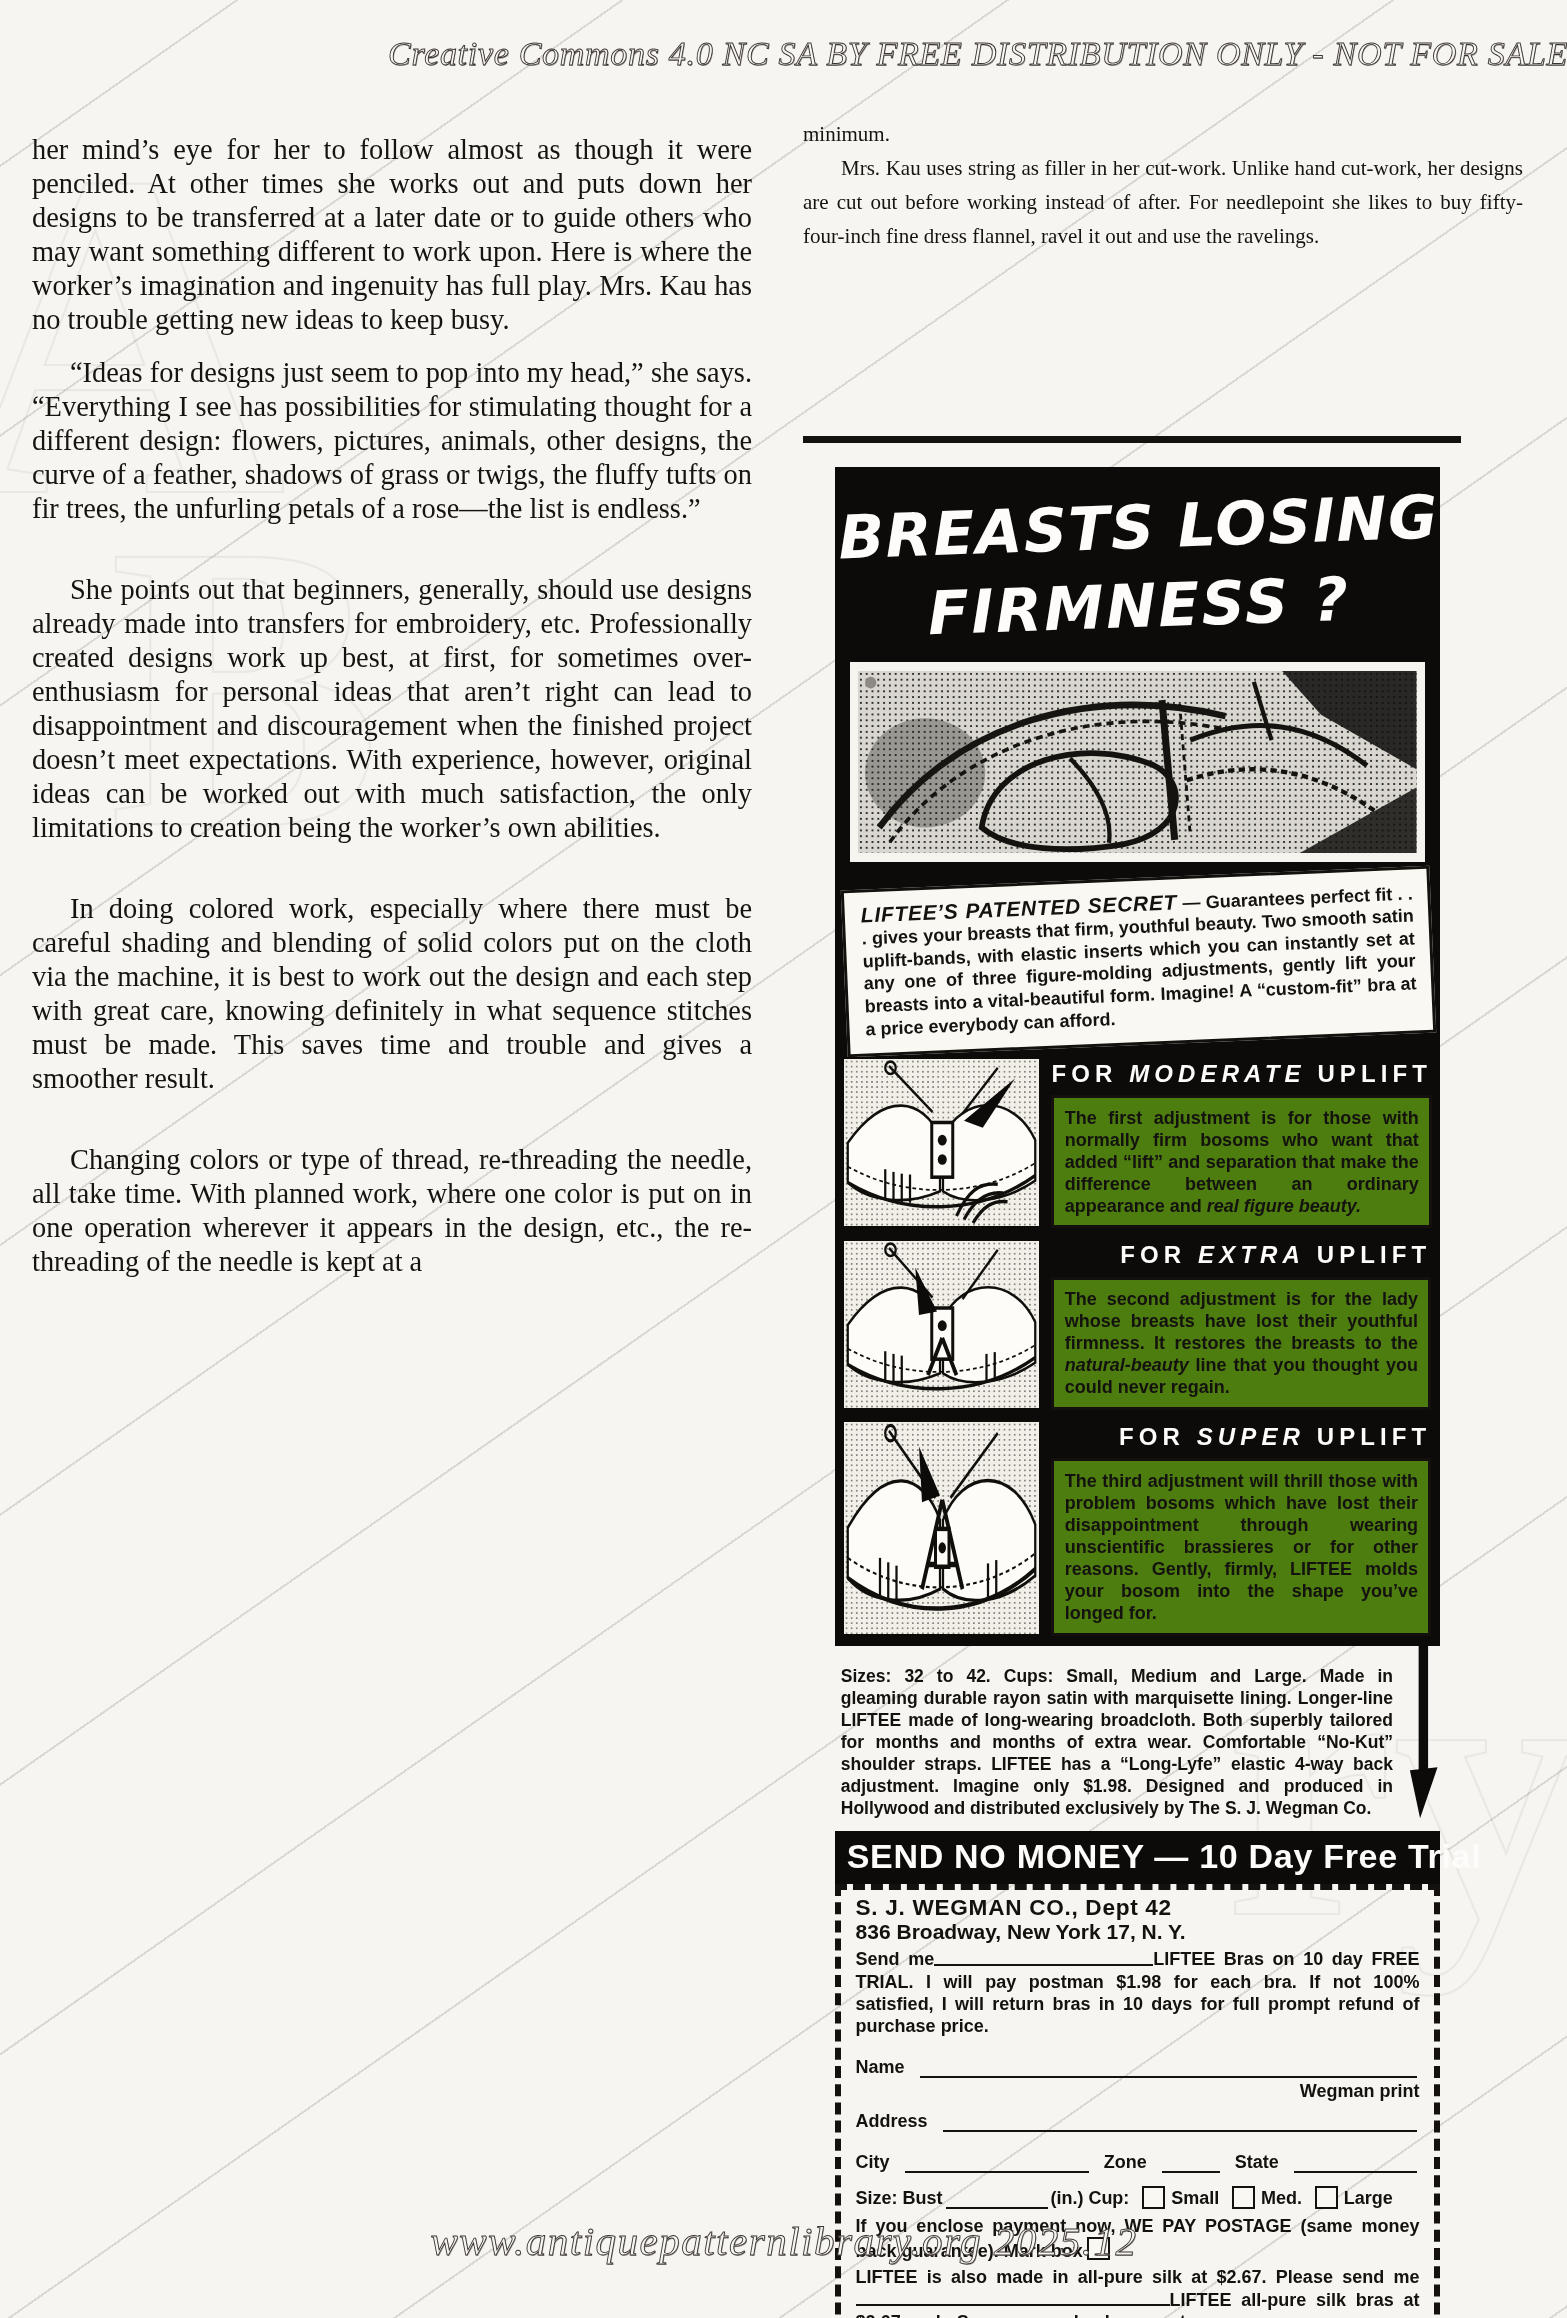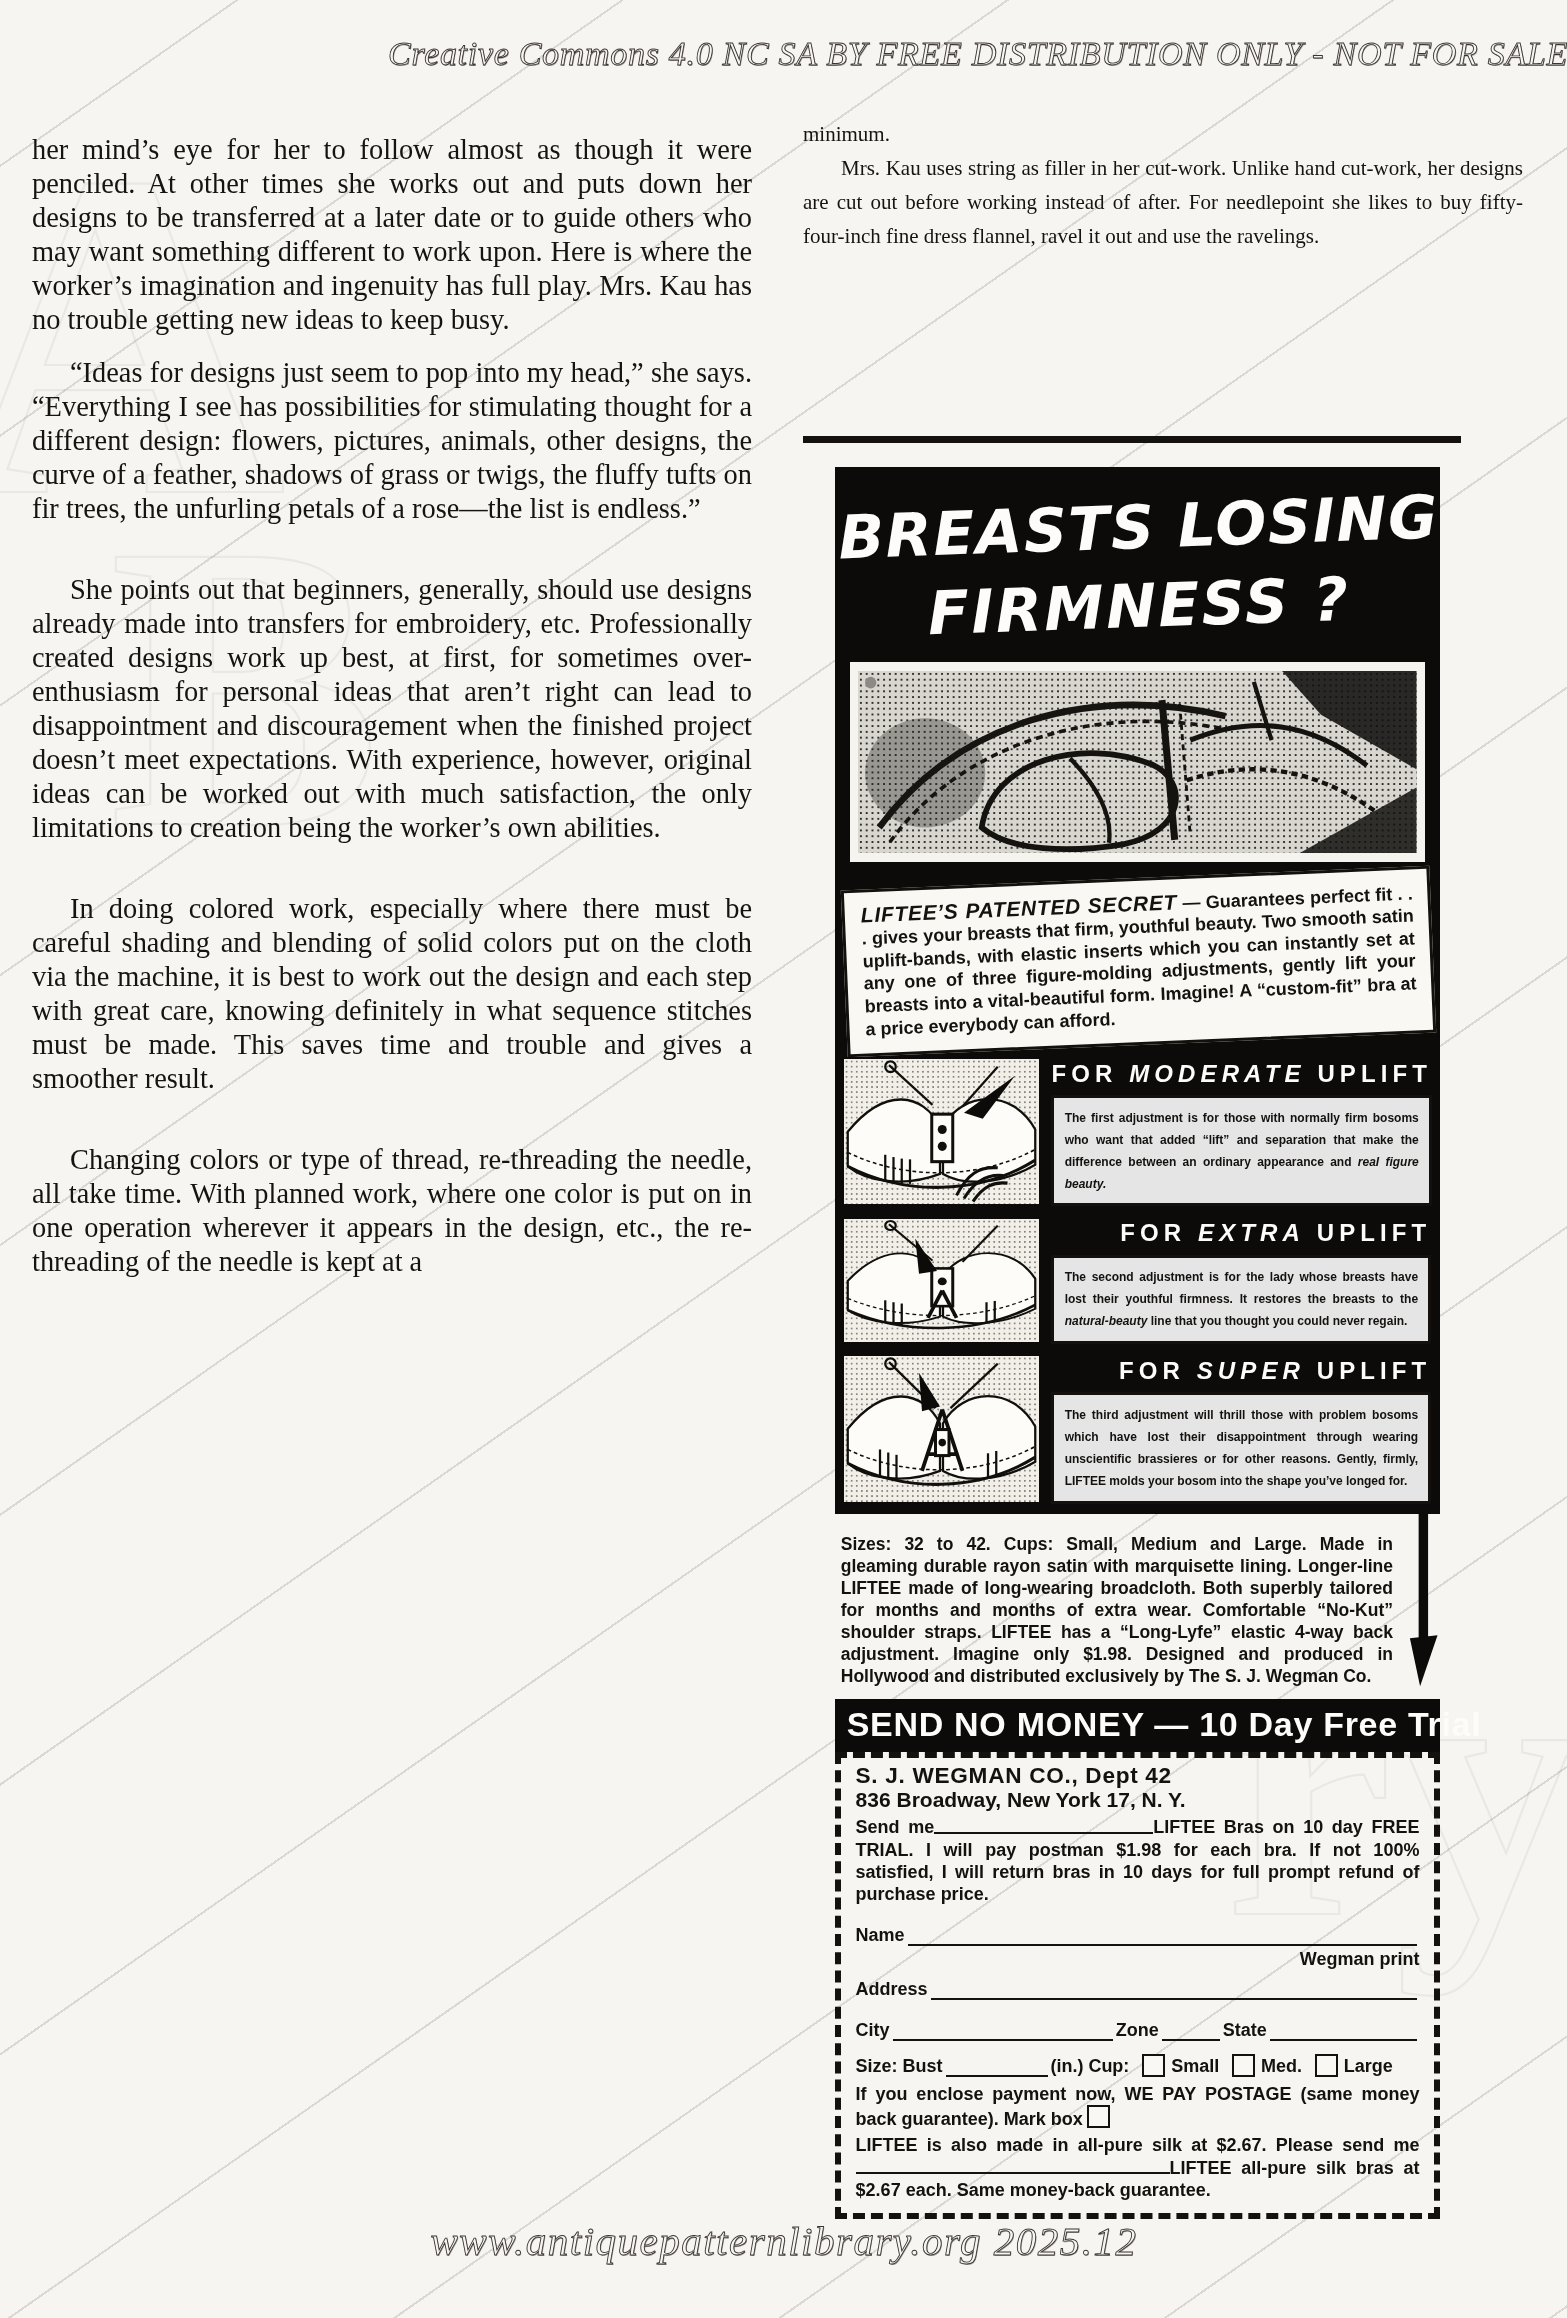--- a/index.html
+++ b/index.html
@@ -52,37 +52,37 @@
   .secret-panel .lead{font-style:italic;font-size:21px;letter-spacing:0.7px;}
 
   .sec-row{display:flex;margin-top:10.2px;align-items:stretch;}
   .illus{flex:0 0 195px;margin-left:7.3px;background:#f2efe8;border:2.9px solid #0c0b09;position:relative;
         background-image:radial-gradient(circle, rgba(45,42,38,.55) 0.9px, transparent 1.1px);background-size:5.1px 5.1px;}
   .illus svg{position:absolute;inset:0;}
   .sec-right{flex:1;margin:0 8.7px 0 10.2px;display:flex;flex-direction:column;align-items:flex-end;}
   .sec-head{color:#fdfcfa;text-align:center;font-weight:800;font-size:24px;letter-spacing:5.1px;
         padding:2.9px 0 7.3px 0;white-space:nowrap;}
   .sec-head .em{font-style:italic;}
-  .sec-body{background:#e5e5e5;border:3.6px solid #13100d;padding:8.7px 10.2px;flex:1;
-        font-size:12px;line-height:22px;font-weight:700;text-align:justify;color:#14120f;}
+  .sec-body{background:#4d7c0f;border:3.6px solid #13100d;padding:8.7px 10.2px;flex:1;
+        font-size:18px;line-height:22px;font-weight:700;text-align:justify;color:#14120f;}
   .sec-body .em{font-style:italic;}
 
   .sizes-wrap{position:relative;padding:19px 47px 11.7px 5.8px;}
   .sizes-text{font-size:17.5px;line-height:22px;font-weight:700;text-align:justify;color:#14120f;}
   .sizes-arrow{position:absolute;right:1.5px;top:-1.5px;}
 
   .coupon-banner{background:#0c0b09;color:#fdfcfa;font-weight:800;font-size:34px;
         padding:5.8px 11.7px 8.7px 11.7px;letter-spacing:0.7px;white-space:nowrap;}
   .coupon{border:6.6px dashed #14110e;padding:7.3px 14.6px 11.7px 14.6px;font-size:18px;line-height:22px;
         font-weight:700;color:#14120f;}
   .coupon .company{font-size:22.6px;letter-spacing:0.7px;}
   .coupon .addr{font-size:21px;margin-top:1.5px;}
   .coupon p.just{margin:4.4px 0 0 0;text-align:justify;}
   .blank{display:inline-block;border-bottom:2.2px solid #14110e;height:0.9em;vertical-align:baseline;}
-  .cline{display:flex;align-items:flex-end;margin-top:19px;}
+  .cline{display:flex;align-items:flex-end;margin-top:19px;gap:12px;}
   .cline .lbl{white-space:nowrap;}
   .fill{flex:1;border-bottom:2.2px solid #14110e;height:1em;margin:0 2.9px;}
   .fillw{border-bottom:2.2px solid #14110e;height:1em;margin:0 2.9px;}
   .pprint{text-align:right;font-size:18px;margin-top:2.9px;}
   .sizeline{display:flex;align-items:flex-end;margin-top:13px;white-space:nowrap;}
   .cbx{display:inline-block;width:19px;height:19px;border:2.9px solid #14110e;margin:0 5.8px 0 13px;
         vertical-align:-2.9px;background:#faf8f3;}
   .cbx.inline{margin:0 4.4px;vertical-align:-2.9px;}
 
   .page-number{position:absolute;top:2167px;left:0;width:100%;text-align:center;

